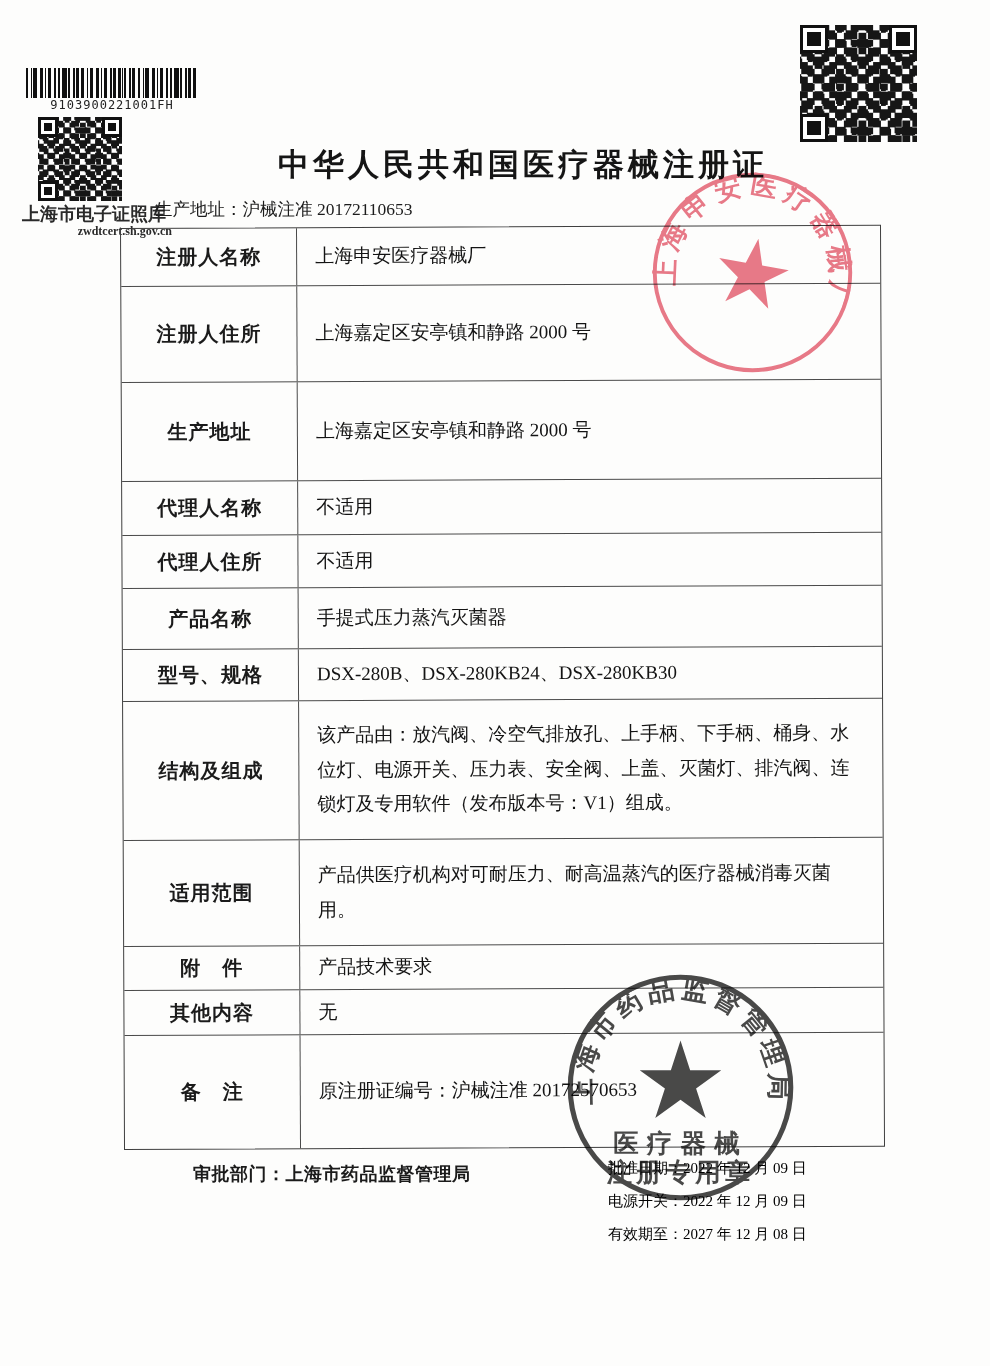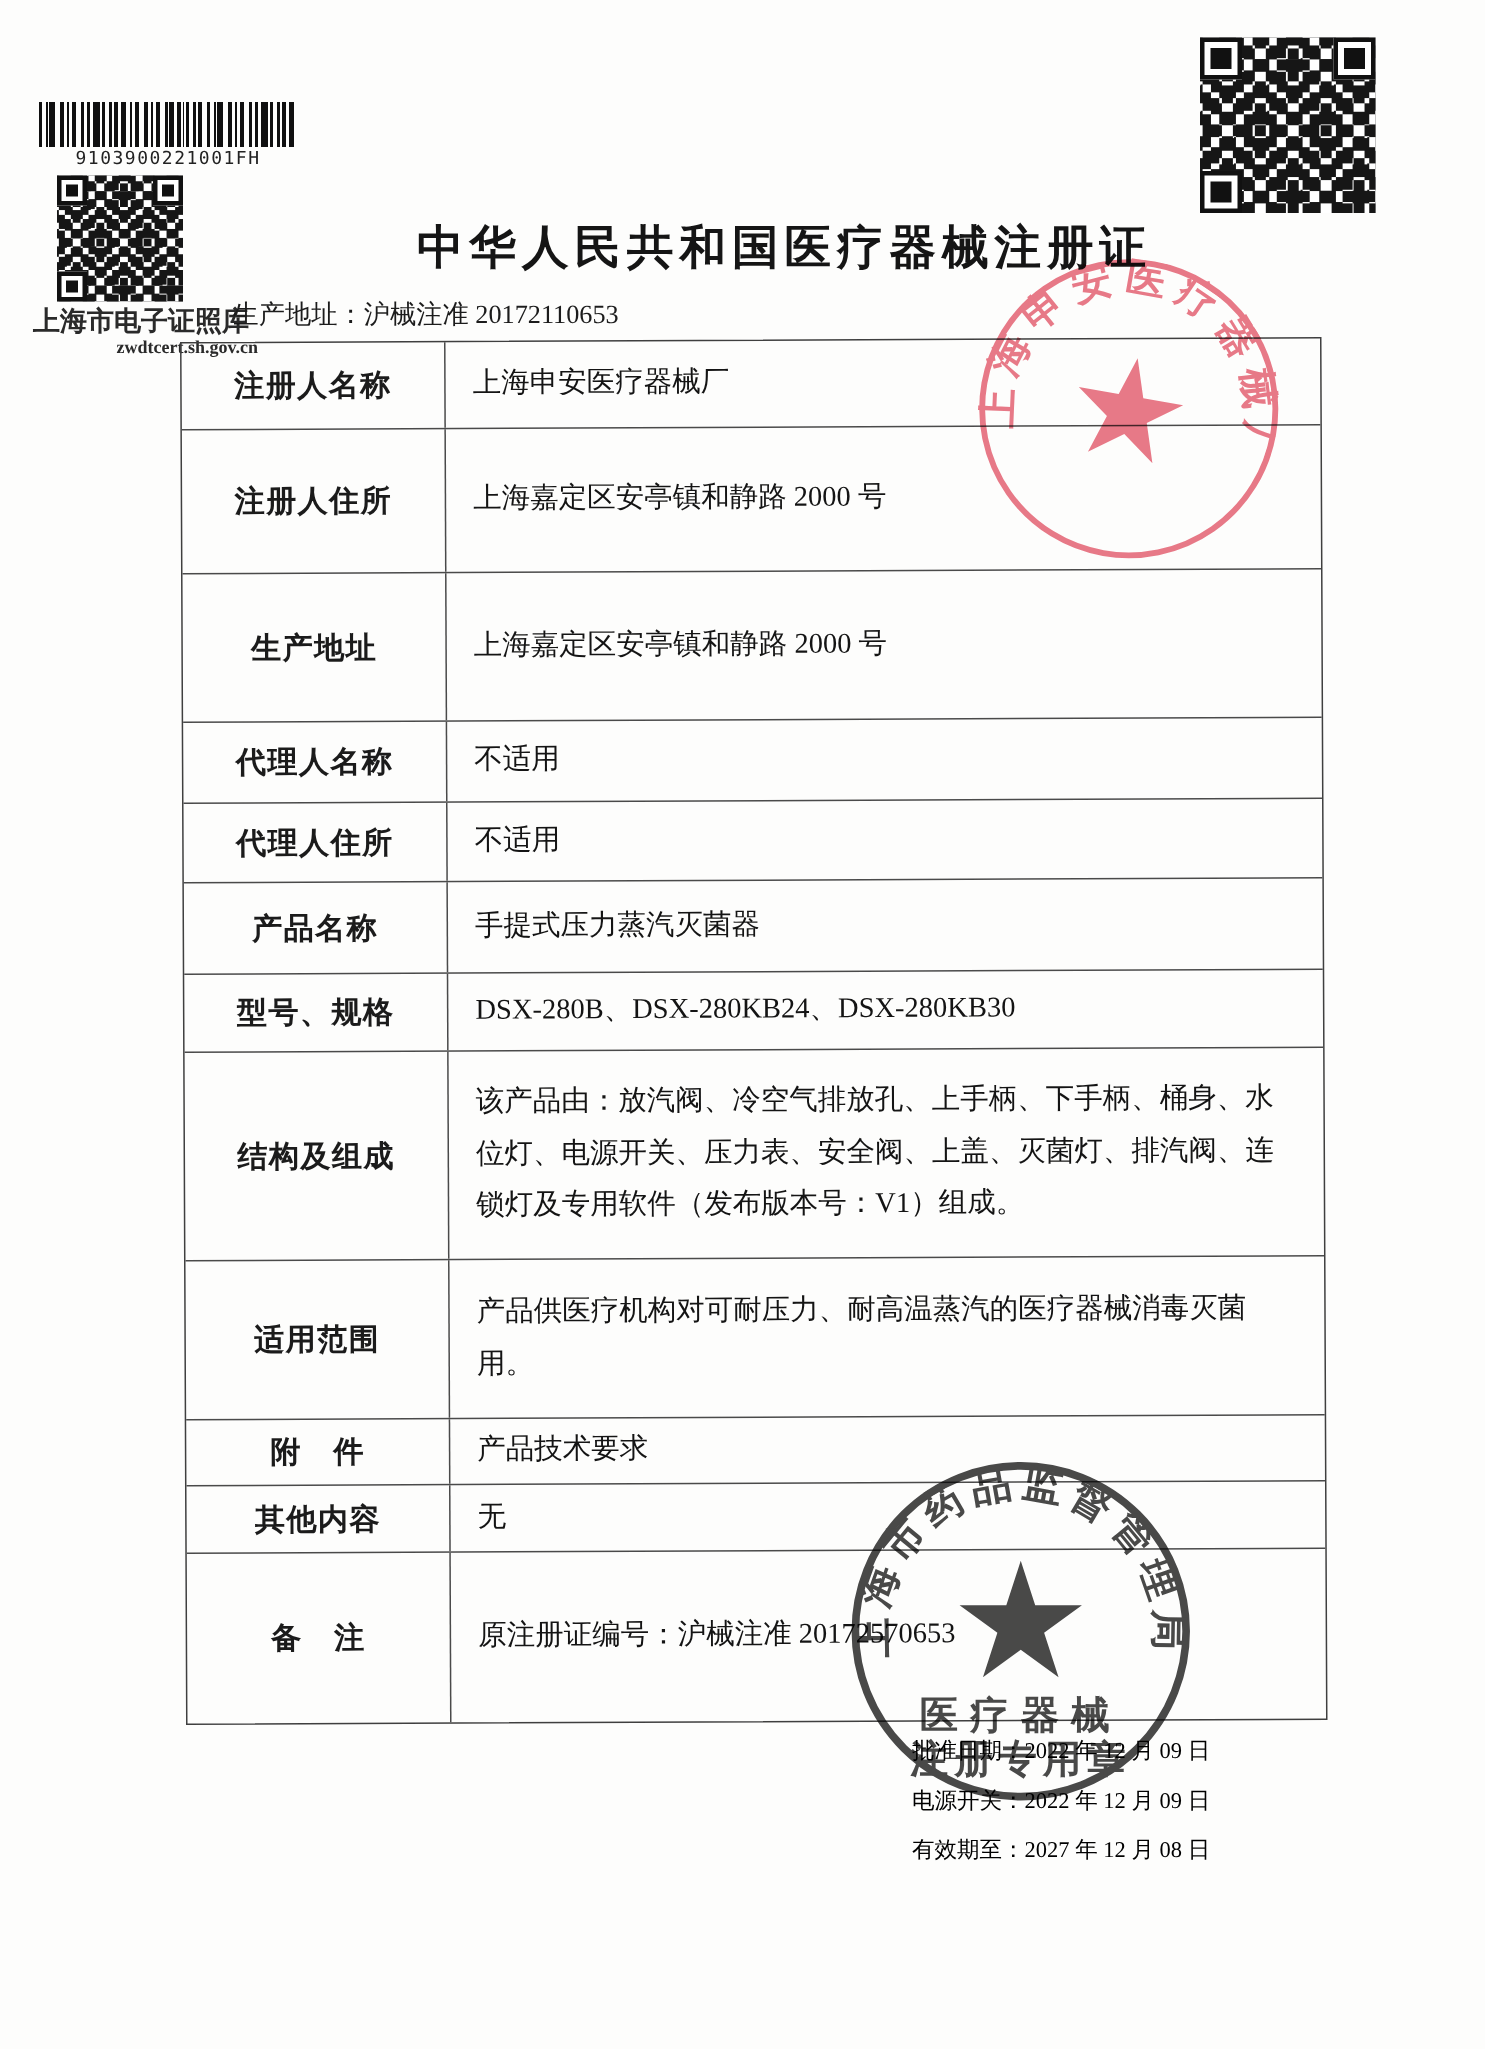--- a/index.html
+++ b/index.html
@@ -154,20 +154,23 @@
     <div class="row h45">
       <div class="cell-label">其他内容</div>
       <div class="cell-value">无</div>
     </div>
     <div class="row h113">
       <div class="cell-label">备　注</div>
       <div class="cell-value">原注册证编号：沪械注准 20172570653</div>
     </div>
   </div>
 
+  <div class="approval">
+    <span>审批部门：</span><span>上海市药品监督管理局</span>
+  </div>
   <div class="dates">
     <div class="date-line">
       <span>批准日期：</span><span>2022 年 12 月 09 日</span>
     </div>
     <div class="date-line">
       <span>电源开关：</span><span>2022 年 12 月 09 日</span>
     </div>
     <div class="date-line">
       <span>有效期至：</span><span>2027 年 12 月 08 日</span>
     </div>

